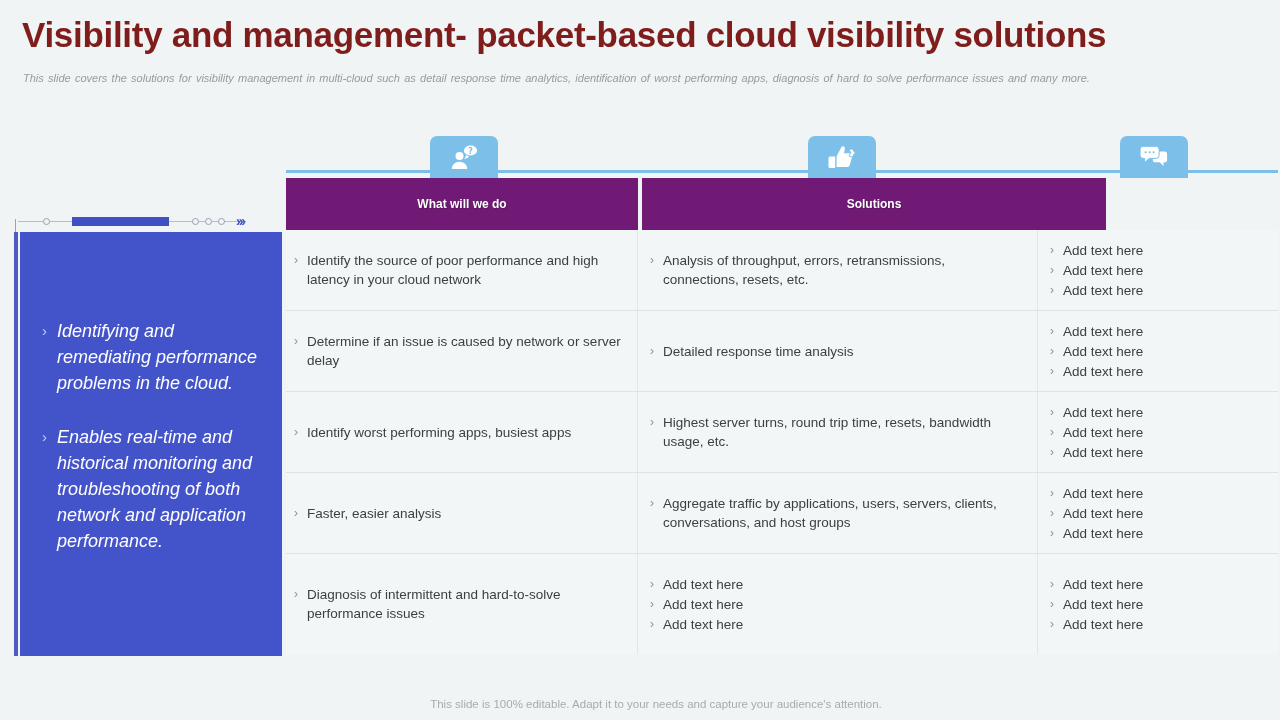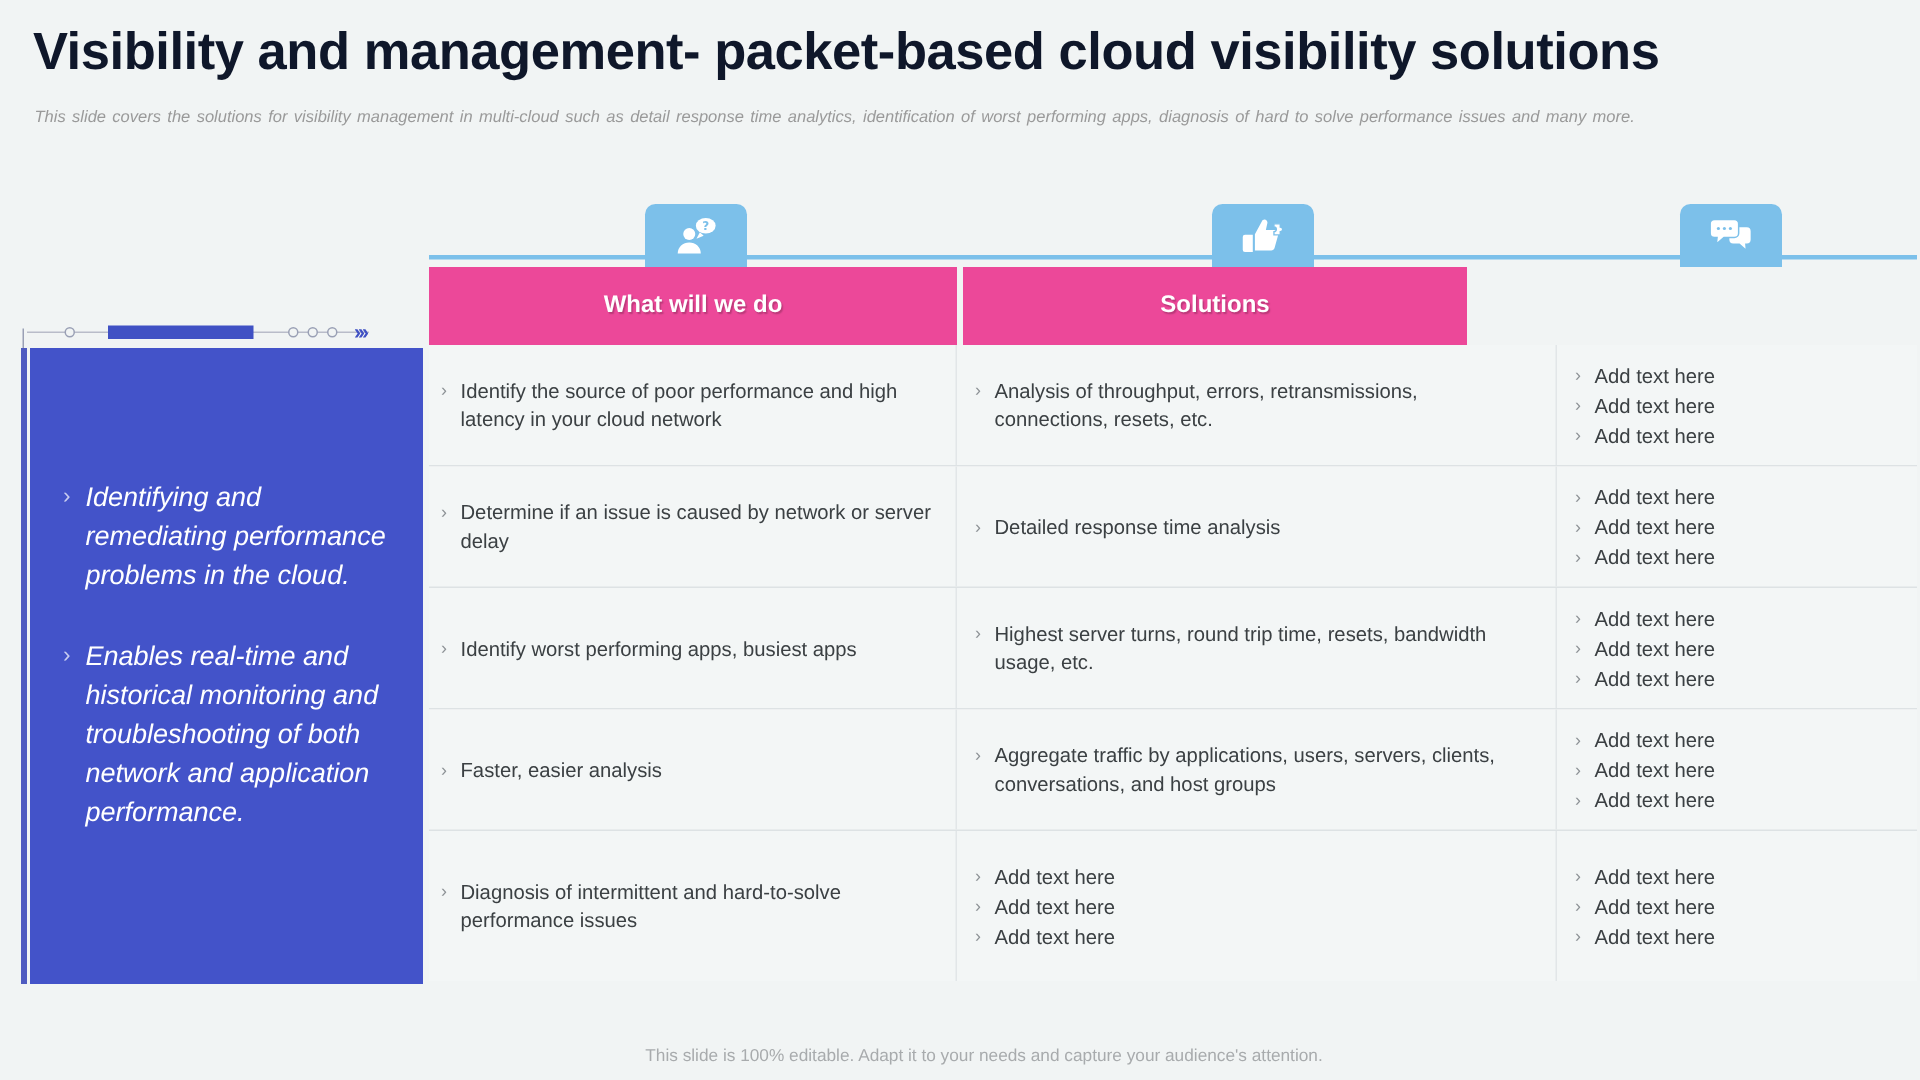--- a/index.html
+++ b/index.html
@@ -17,21 +17,21 @@
   }
 
   
   .slide-title {
     position: absolute;
     left: 22px;
     top: 16px;
     width: 1240px;
     font-size: 35px;
     font-weight: bold;
-    color: #0f172a;
+    color: #7f1d1d;
     letter-spacing: -0.3px;
     line-height: 1.08;
     white-space: nowrap;
   }
 
   .slide-subtitle {
     position: absolute;
     left: 23px;
     top: 70px;
     width: 1172px;
@@ -170,32 +170,32 @@
   .thead {
     position: absolute;
     left: 0;
     top: 8px;
     width: 992px;
     height: 52px;
     display: flex;
     gap: 4px;
   }
   .th {
-    background: #ec4899;
+    background: #701a75;
     color: #ffffff;
-    font-size: 16px;
+    font-size: 12px;
     font-weight: bold;
     display: flex;
     align-items: center;
     justify-content: center;
     text-shadow: 1px 1px 1px rgba(0,0,0,0.22);
     text-align: center;
   }
   .th-a { width: 352px; }
-  .th-b { width: 336px; }
+  .th-b { width: 464px; }
   .th-c { width: 236px; }
 
   .tbody {
     position: absolute;
     left: 0;
     top: 60px;
     width: 992px;
   }
   .trow {
     display: flex;

